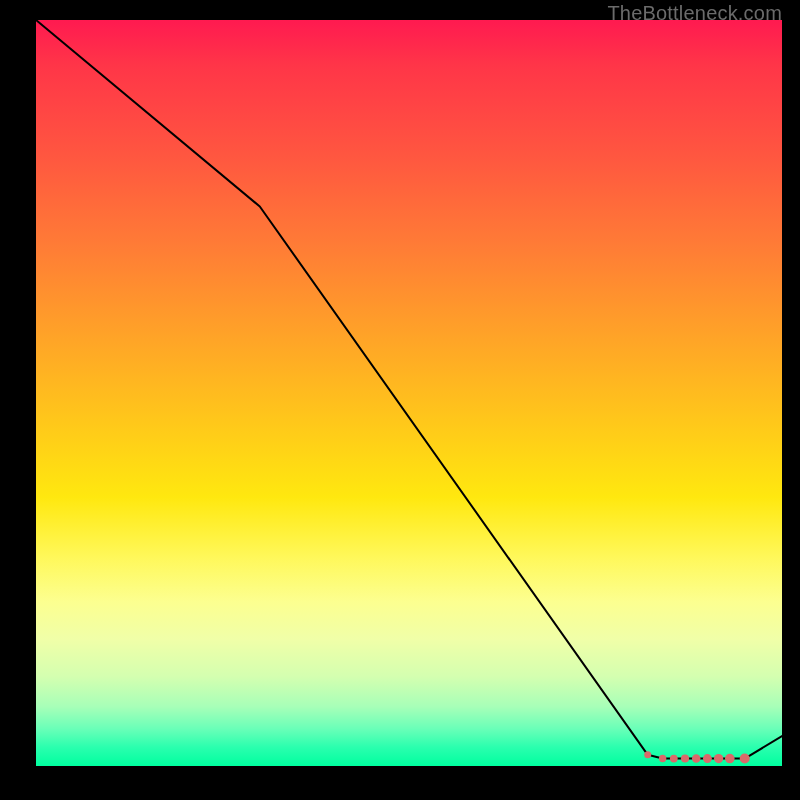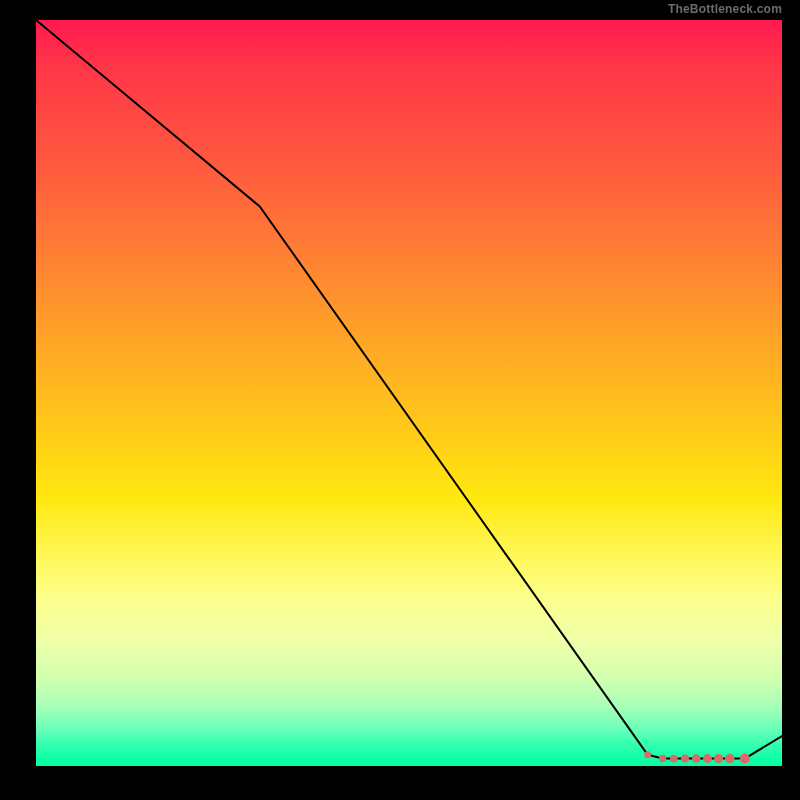--- a/index.html
+++ b/index.html
@@ -44,22 +44,22 @@
     position: absolute;
     inset: 0;
     width: 100%;
     height: 100%;
   }
   .watermark {
     position: absolute;
     top: 2px;
     right: 18px;
     font-family: Arial, Helvetica, sans-serif;
-    font-size: 12px;
-    font-weight: 700;
+    font-size: 20px;
+    font-weight: 400;
     color: #6b6b6b;
     letter-spacing: 0.2px;
   }
 </style>
 </head>
 <body>
 
 <div class="stage">
 
   <div class="plot-area">

